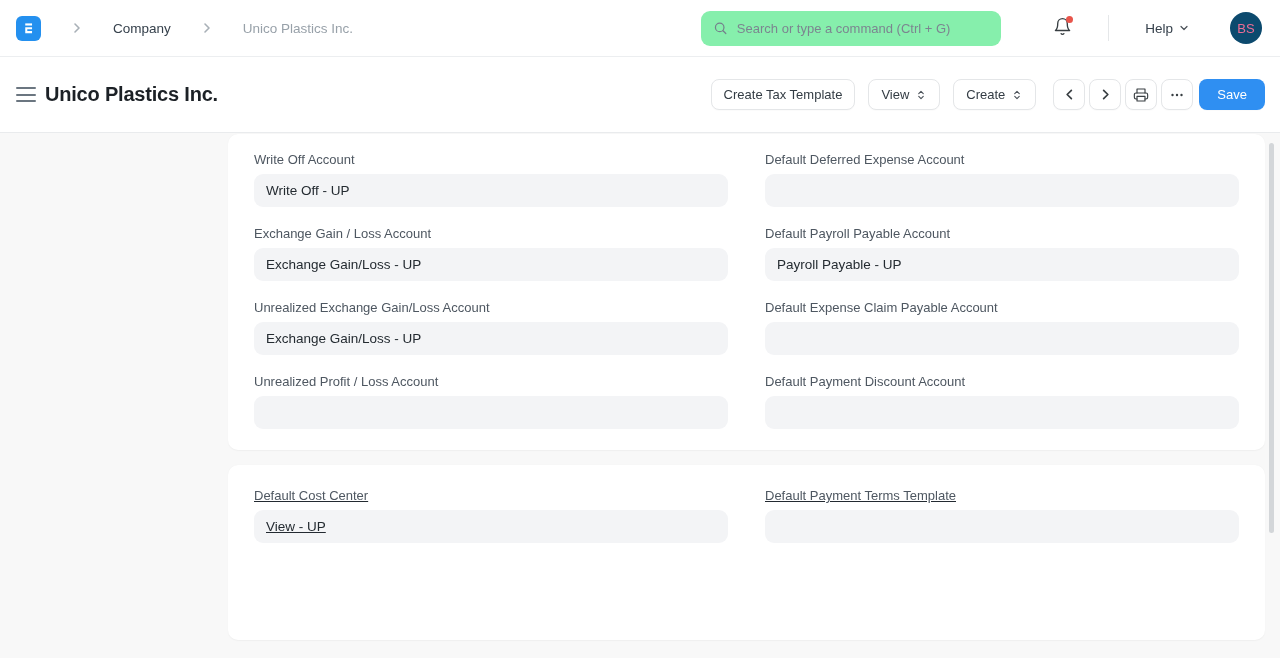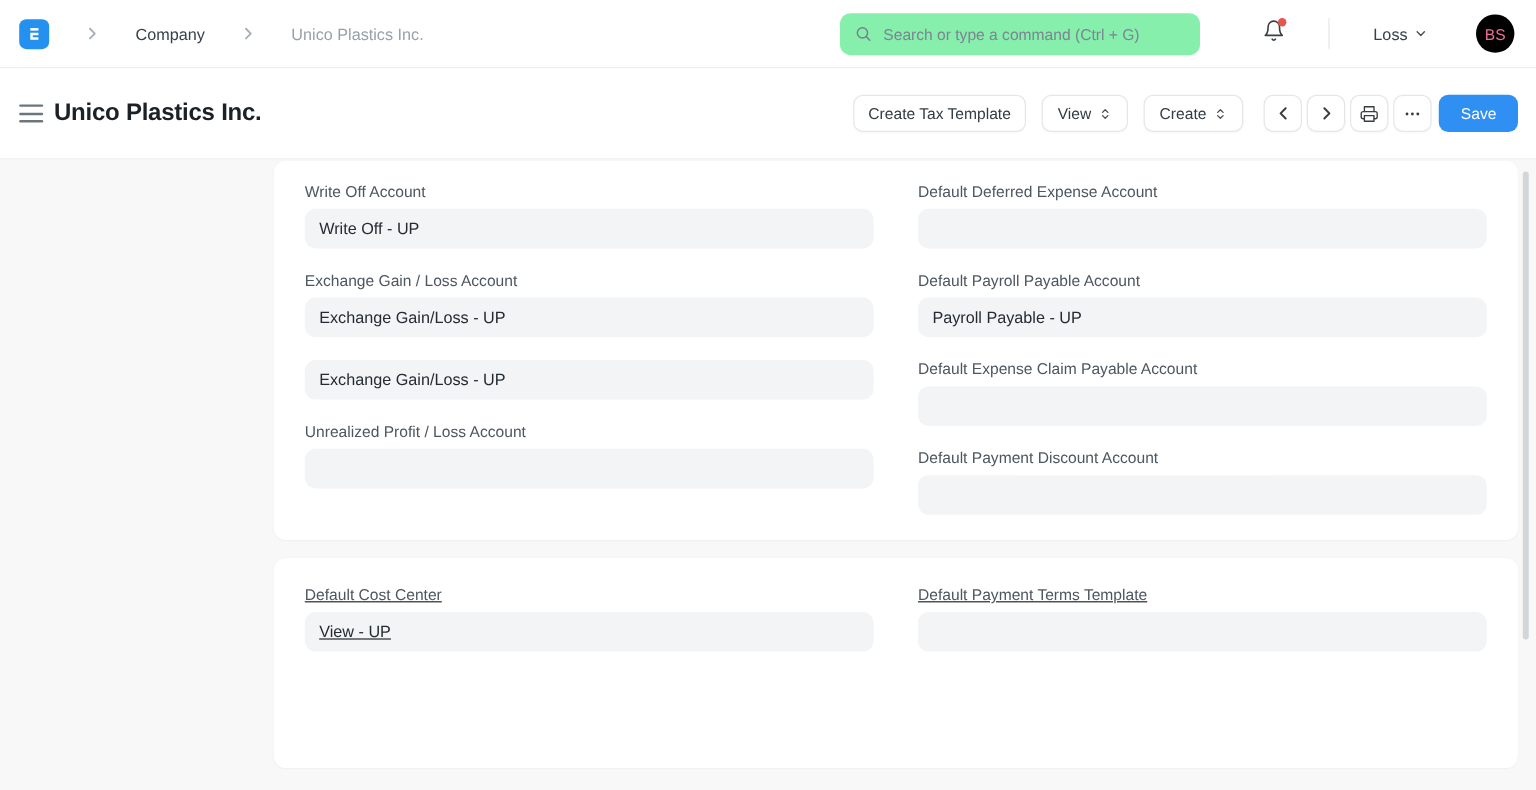--- a/index.html
+++ b/index.html
@@ -138,27 +138,27 @@
     <svg width="19" height="19" viewBox="0 0 24 24" fill="none" stroke="#383e42" stroke-width="1.7" stroke-linecap="round" stroke-linejoin="round">
       <path d="M18 8A6 6 0 0 0 6 8c0 7-3 9-3 9h18s-3-2-3-9"></path>
       <path d="M13.73 21a2 2 0 0 1-3.46 0"></path>
     </svg>
     <span class="bell-dot" style="background: rgb(232, 85, 75);"></span>
   </div>
 
   <div class="nav-divider"></div>
 
   <div class="help-btn">
-    <span class="help-label">Loss</span>
+    <span class="help-label">Help</span>
     <svg width="12" height="12" viewBox="0 0 16 16" fill="none" stroke="#4a5158" stroke-width="1.6" stroke-linecap="round" stroke-linejoin="round">
         <path d="m4 6 4 4 4-4"></path>
       </svg>
   </div>
 
-  <div class="avatar" style="background: #000000; color: rgb(238, 109, 149);">BS</div>
+  <div class="avatar" style="background: #0c4a6e; color: rgb(238, 109, 149);">BS</div>
 </header>
 
 <div class="page-head">
   <div class="hamburger">
     <span></span>
     <span></span>
     <span></span>
   </div>
   <h1 class="page-title">Unico Plastics Inc.</h1>
 
@@ -217,20 +217,21 @@
       <div class="form-col">
         <div class="field">
           <div class="field-label">Write Off Account</div>
           <div class="field-input">Write Off - UP</div>
         </div>
         <div class="field">
           <div class="field-label">Exchange Gain / Loss Account</div>
           <div class="field-input">Exchange Gain/Loss - UP</div>
         </div>
         <div class="field">
+          <div class="field-label">Unrealized Exchange Gain/Loss Account</div>
           <div class="field-input">Exchange Gain/Loss - UP</div>
         </div>
         <div class="field">
           <div class="field-label">Unrealized Profit / Loss Account</div>
           <div class="field-input"></div>
         </div>
       </div>
       <div class="form-col">
         <div class="field">
           <div class="field-label">Default Deferred Expense Account</div>

